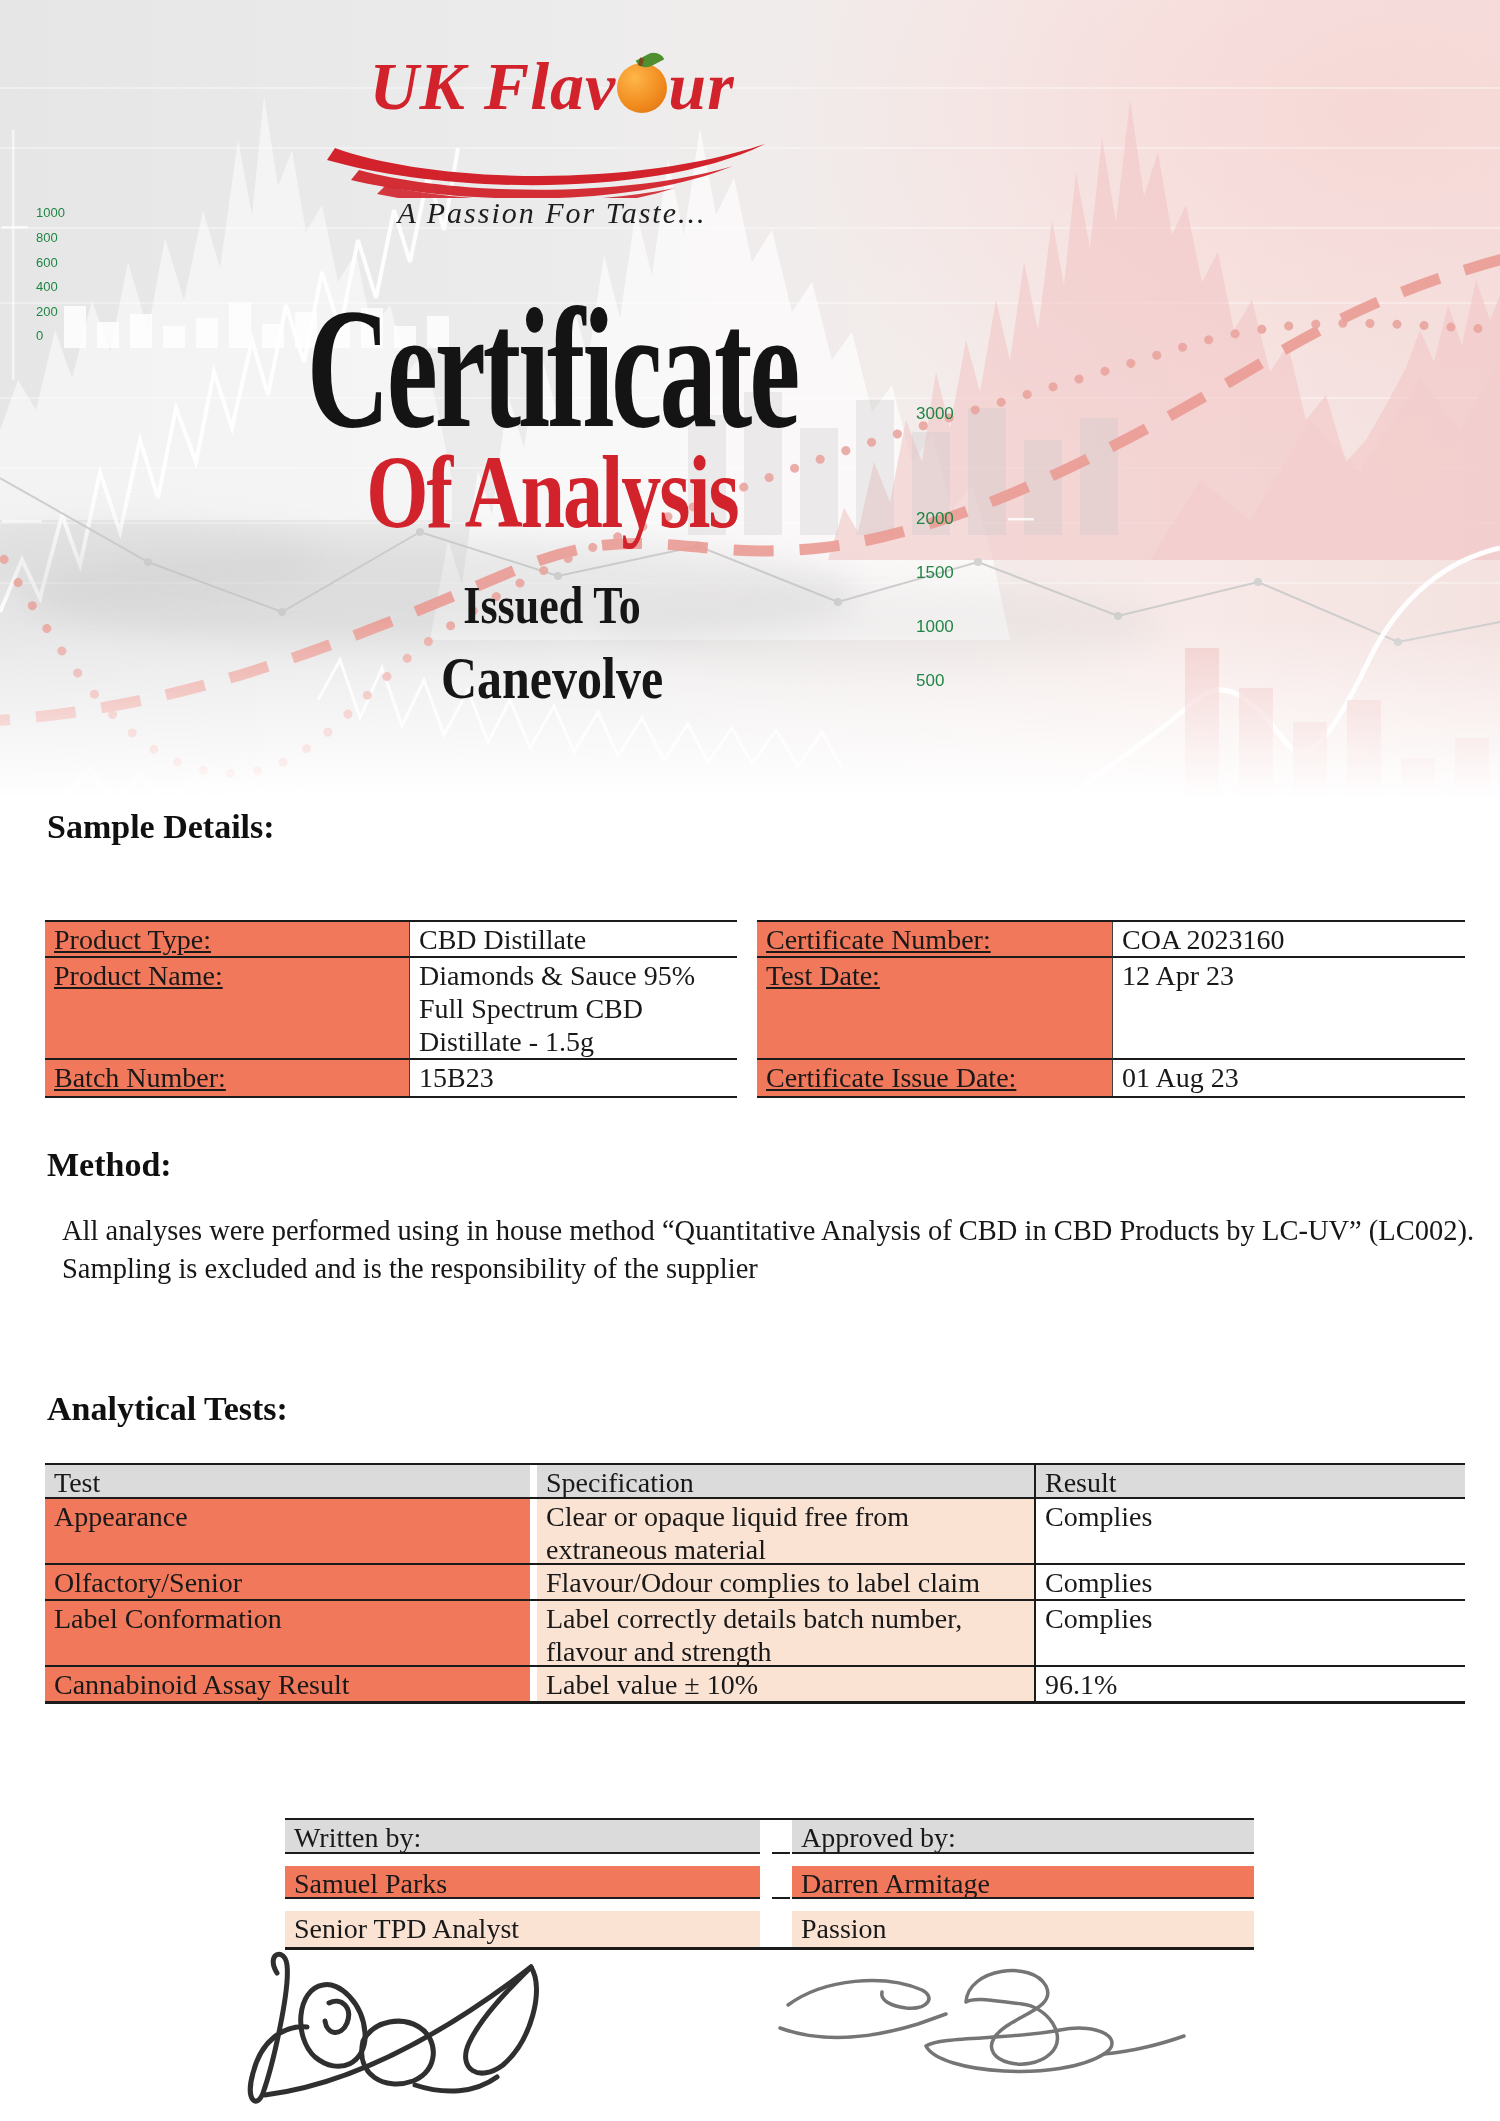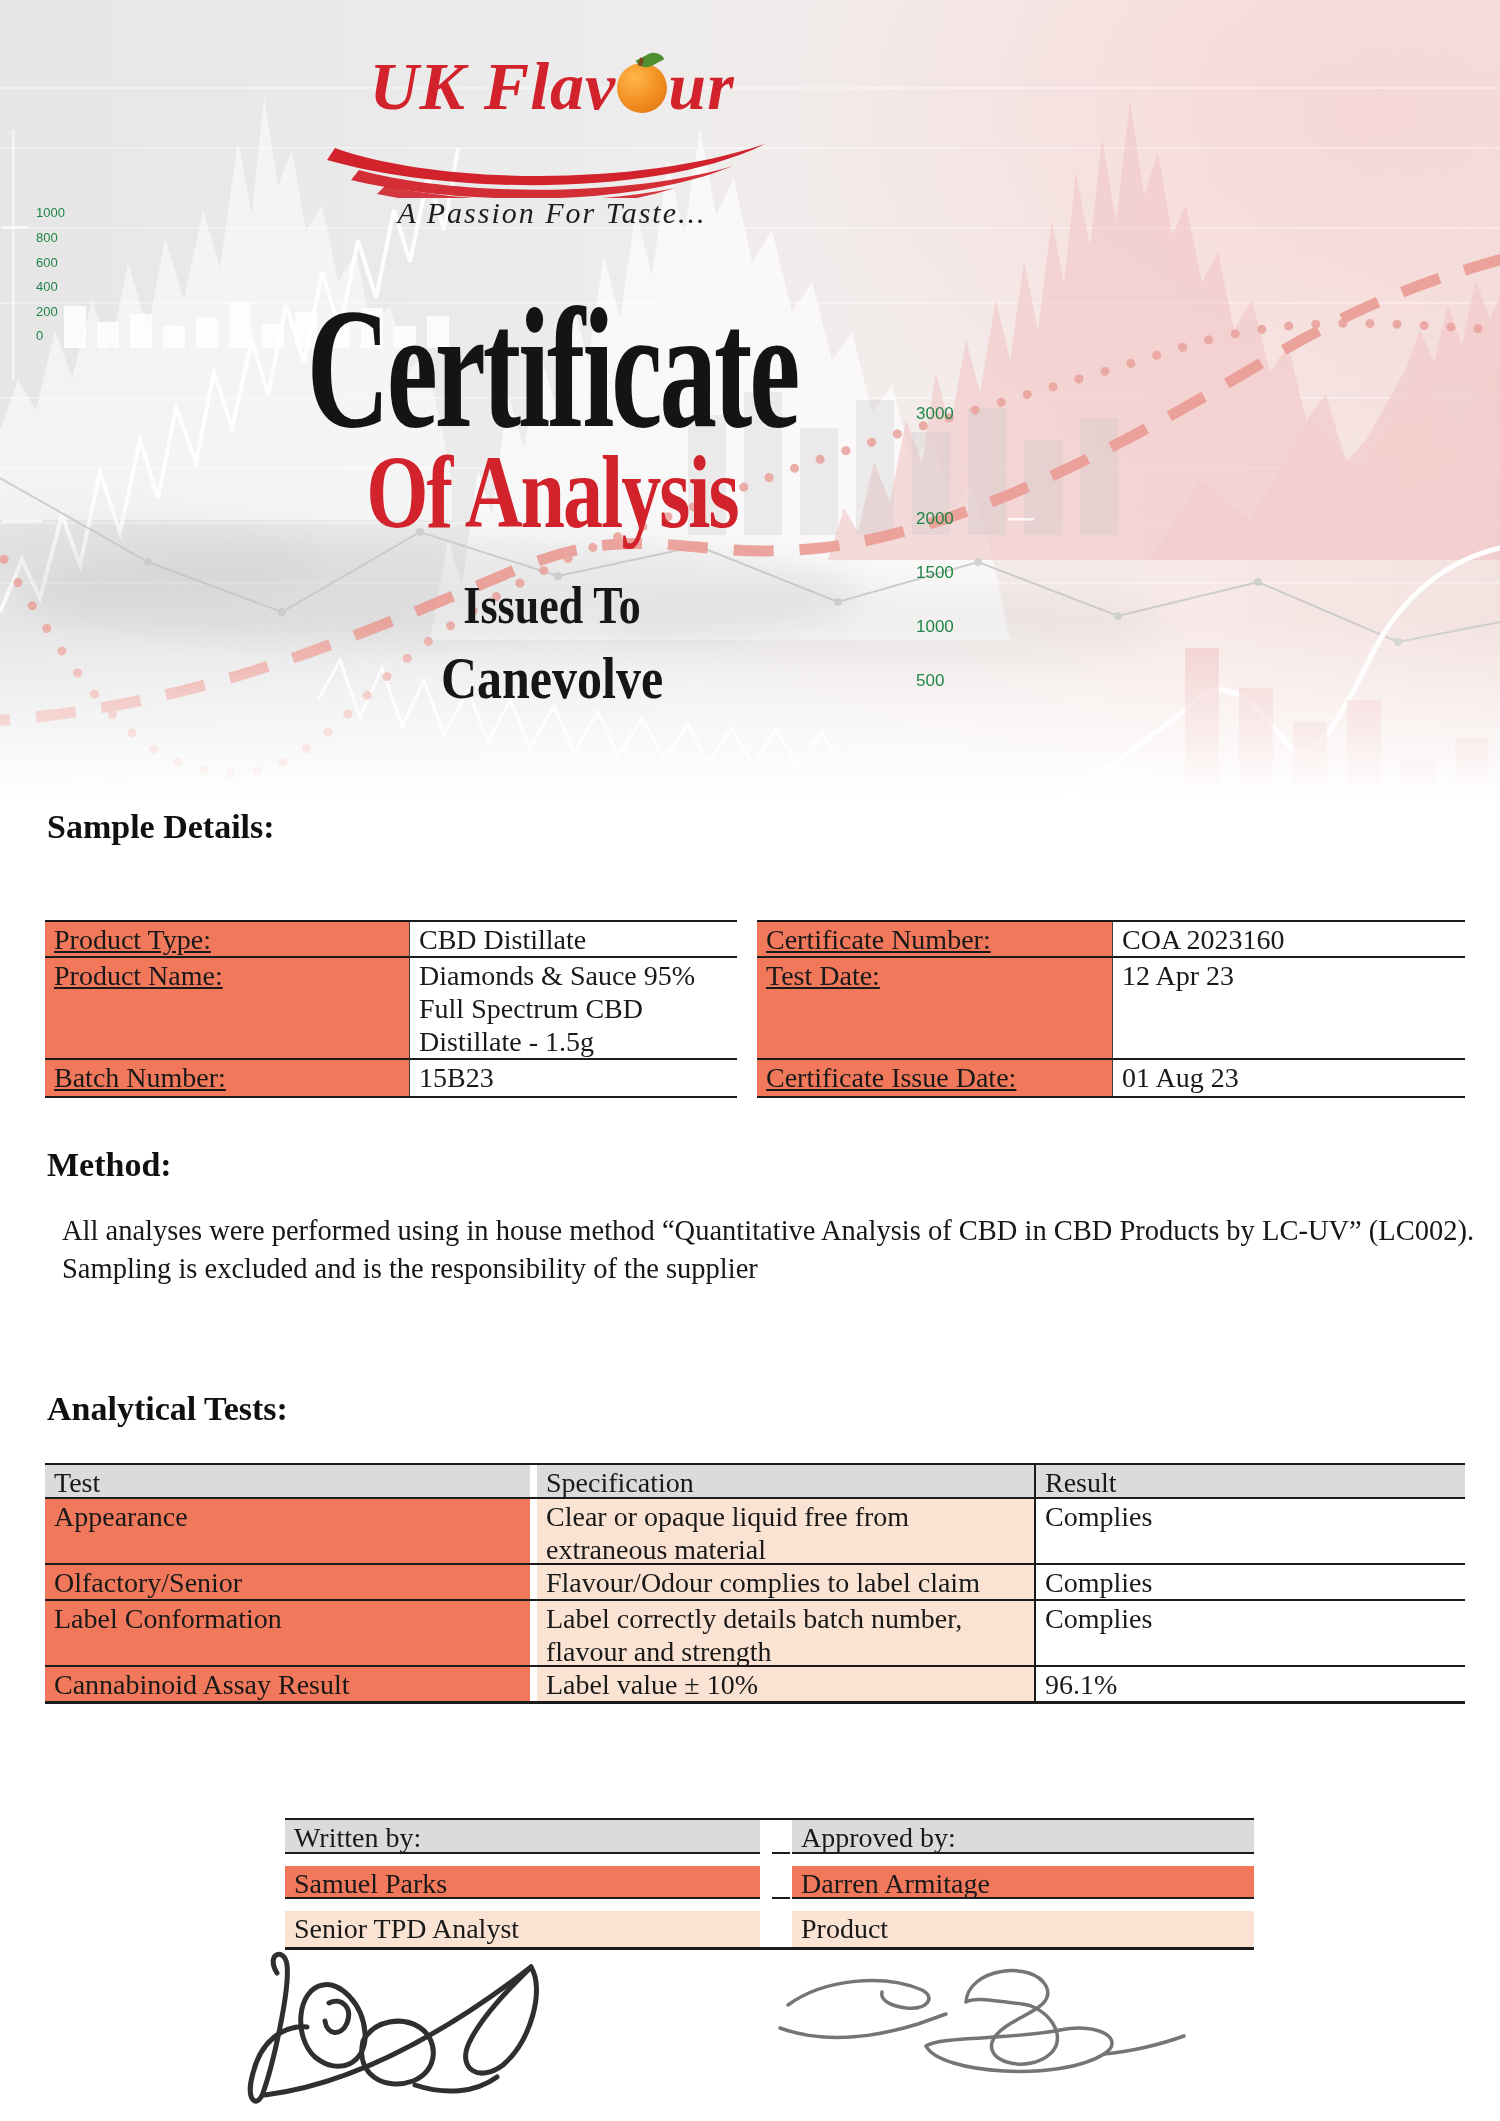--- a/index.html
+++ b/index.html
@@ -280,21 +280,21 @@
     <div class="cell-gray bb">Written by:</div>
     <div class="bb"></div>
     <div class="cell-gray bb">Approved by:</div>
 
     <div class="cell-orange bb">Samuel Parks</div>
     <div class="bb"></div>
     <div class="cell-orange bb">Darren Armitage</div>
 
     <div class="cell-peach">Senior TPD Analyst</div>
     <div></div>
-    <div class="cell-peach">Product</div>
+    <div class="cell-peach">Passion</div>
   </div>
 
   <svg class="sig" style="left:235px; top:1945px" width="360" height="175" viewBox="0 0 360 175">
     <g fill="none" stroke="#2f2f2f" stroke-width="5" stroke-linecap="round">
       <path d="M42,28 C30,8 50,2 52,20 C55,45 38,120 28,148 C22,164 10,156 18,128 C26,96 48,80 72,82"></path>
       <path d="M88,40 C62,44 58,92 80,112 C104,132 132,118 130,88 C128,58 104,36 88,40 Z"></path>
       <path d="M94,58 C106,52 118,62 112,78 C106,92 92,90 90,76"></path>
       <path d="M128,96 C120,130 150,146 178,136 C204,126 204,94 184,82 C168,72 140,74 128,96"></path>
       <path d="M30,150 C110,140 200,96 296,22"></path>
       <path d="M296,22 C310,44 296,96 268,120 C244,138 222,124 234,98 C247,70 278,40 296,22"></path>

